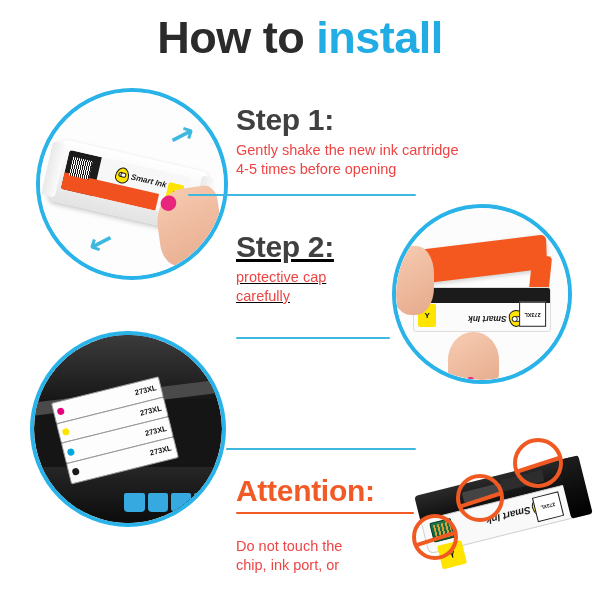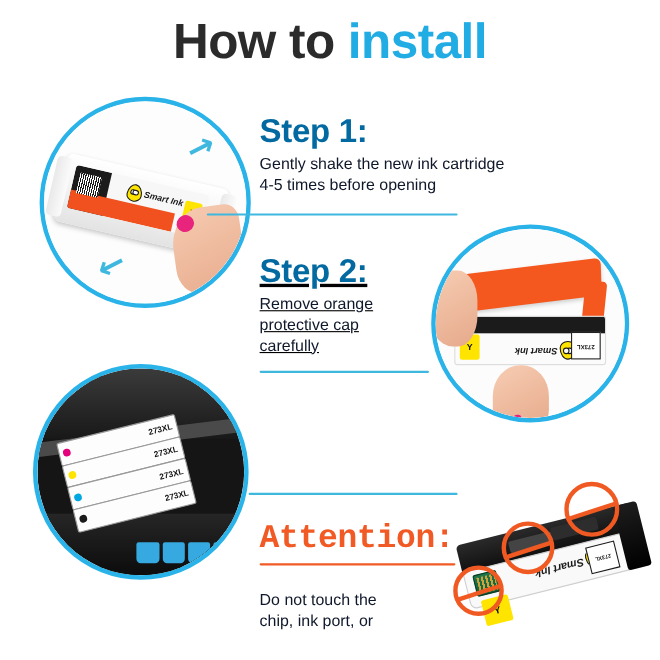--- a/index.html
+++ b/index.html
@@ -30,30 +30,30 @@
   }
   .title .dark  { color: #2b2b2b; }
   .title .cyan  { color: #22ace4; }
 
   
   .block { position: absolute; }
 
   .step-head {
     font-size: 30px;
     font-weight: bold;
-    color: #0369a1;
+    color: #404040;
     line-height: 1.05;
     letter-spacing: -0.3px;
     white-space: nowrap;
   }
   .step-head.attention { color: #f15a24; }
 
   .step-body {
     font-size: 14.5px;
-    color: #0f172a;
+    color: #ef4444;
     line-height: 1.32;
     margin-top: 5px;
   }
   .step-body .ln { display: block; white-space: nowrap; }
 
   
   .rule {
     position: absolute;
     height: 2px;
     background: #3fb8e0;
@@ -370,21 +370,20 @@
     <div class="step-body">
       <span class="ln">Gently shake the new ink cartridge</span>
       <span class="ln">4-5 times before opening</span>
     </div>
   </div>
   <div class="rule" style="left:188px; top:194px; width:228px;"></div>
 
   <div class="block" style="left:236px; top:231px; width:170px;text-decoration:underline;">
     <div class="step-head">Step 2:</div>
     <div class="step-body">
-      <span class="ln">Remove orange</span>
       <span class="ln">protective cap</span>
       <span class="ln">carefully</span>
     </div>
   </div>
   <div class="rule" style="left:236px; top:337px; width:154px;"></div>
 
   <div class="circle" style="left:392px; top:204px; width:180px; height:180px;">
     <div class="inner">
       <div class="s2bg"></div>
 
@@ -441,21 +440,21 @@
         <i></i>
         <i></i>
         <i></i>
         <i></i>
       </div>
     </div>
   </div>
 
   <div class="rule" style="left:226px; top:448px; width:190px;"></div>
 
-  <div class="block" style="left:236px; top:475px; width:220px;font-family:Liberation Mono, monospace;">
+  <div class="block" style="left:236px; top:475px; width:220px;">
     <div class="step-head attention">Attention:</div>
   </div>
   <div class="rule orange" style="left:236px; top:512px; width:178px;"></div>
   <div class="block" style="left:236px; top:532px; width:220px;">
     <div class="step-body">
       <span class="ln">Do not touch the</span>
       <span class="ln">chip, ink port, or</span>
     </div>
   </div>
 

